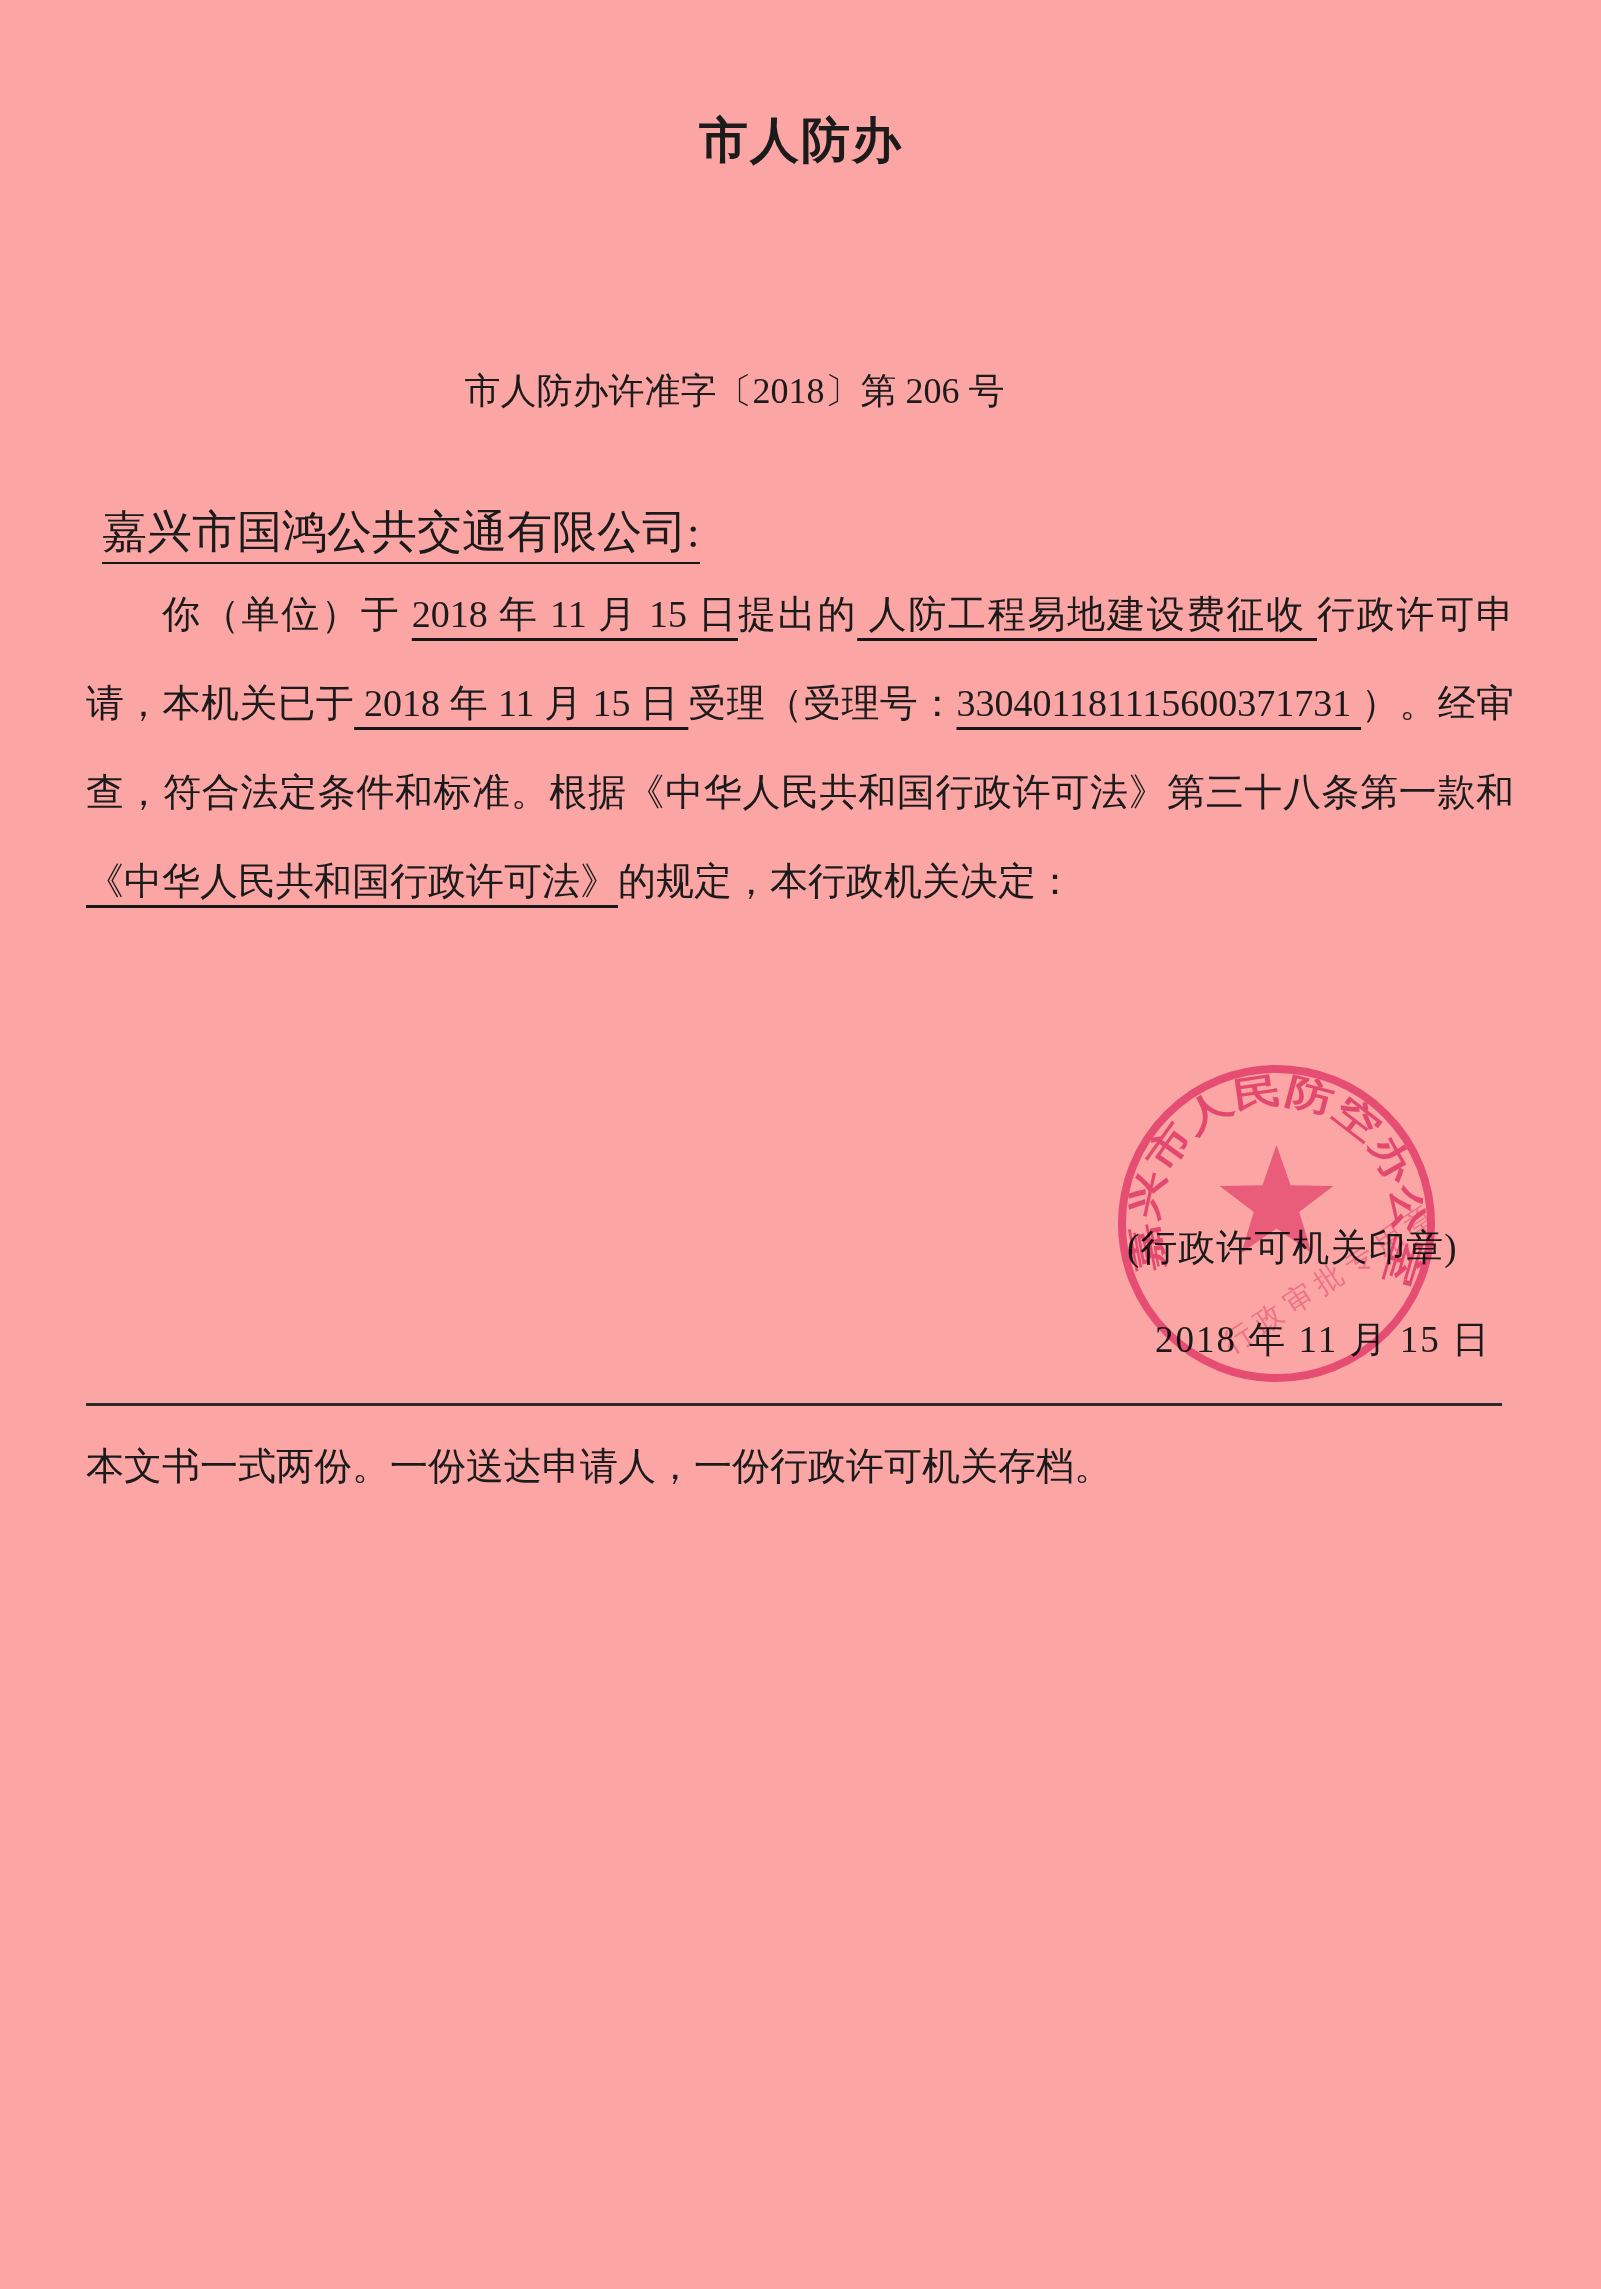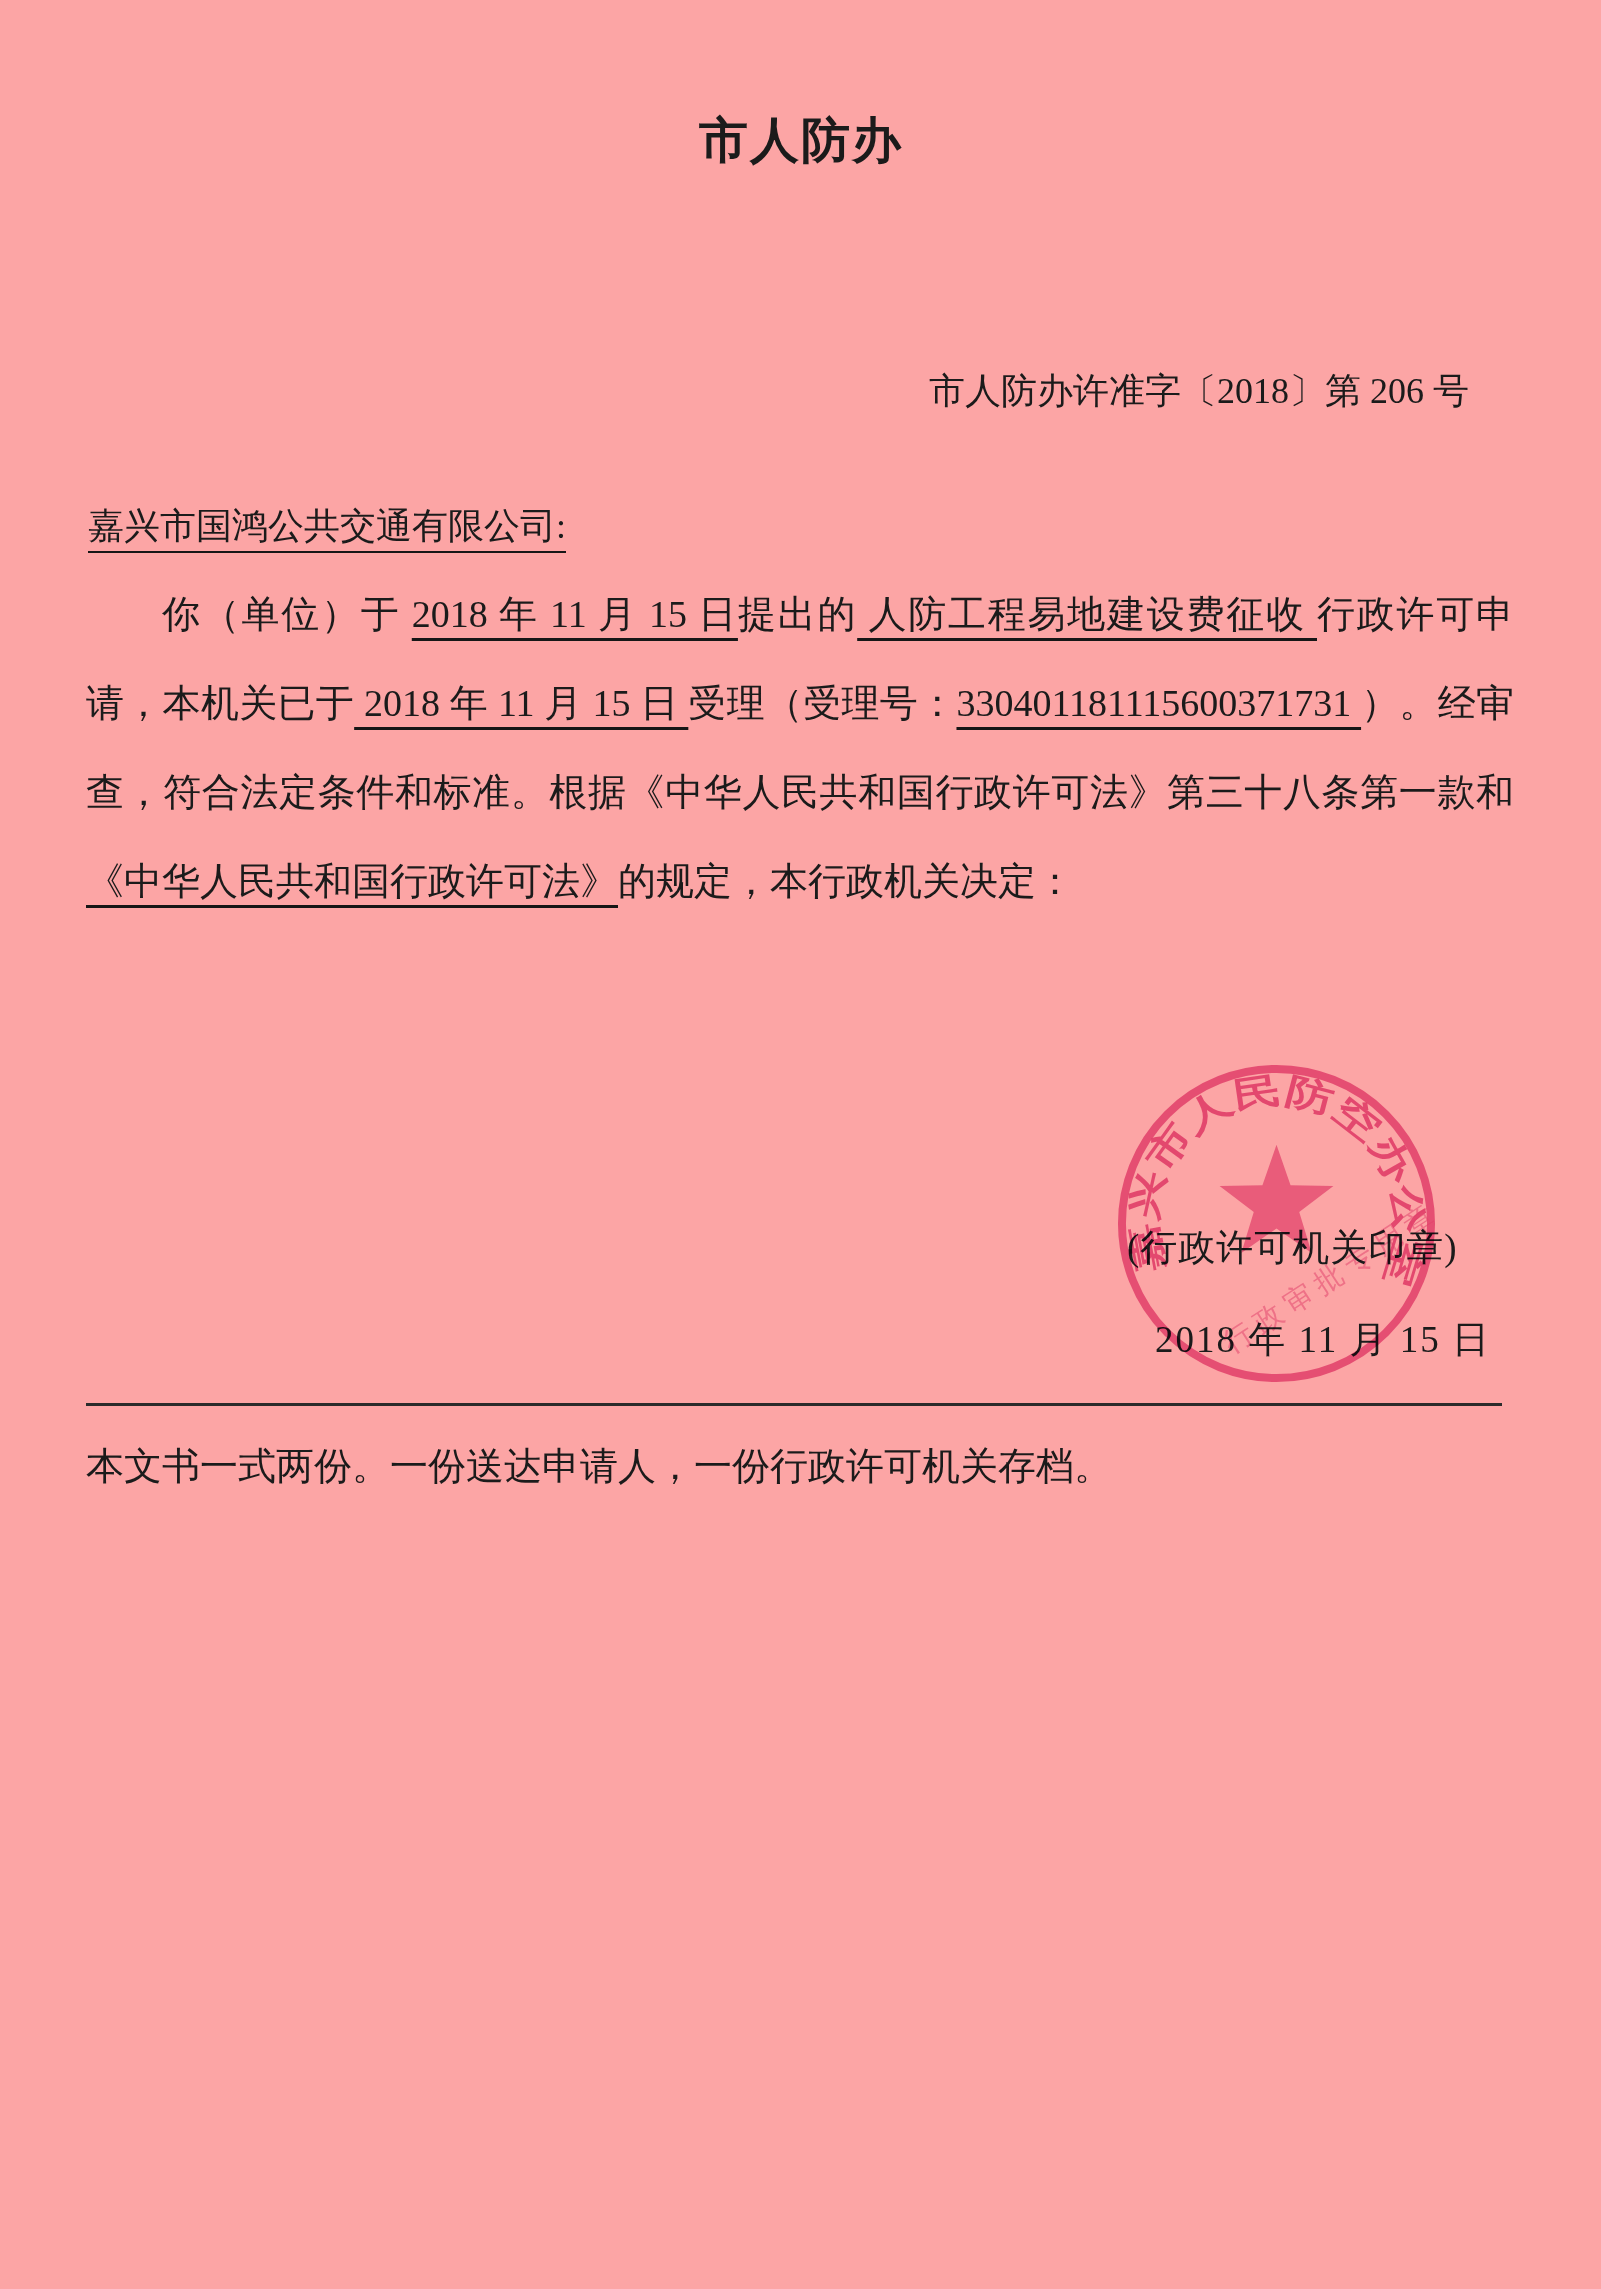--- a/index.html
+++ b/index.html
@@ -17,25 +17,25 @@
     text-align:center; font-size:49px; font-weight:bold;
     letter-spacing:2px;
   }
   .title2 {
     position:absolute; top:198px; left:0; width:100%;
     text-align:center; font-size:50px; font-weight:bold;
     letter-spacing:1px;
   }
   .docnum {
     position:absolute; top:367px; left:0; right:133px;
-    text-align:right; font-size:36px;
+    text-align:center; font-size:36px;
   }
   .addressee {
-    position:absolute; top:502px; left:88px;
-    font-size:36px;
+    position:absolute; top:502px; left:102px;
+    font-size:45px;
   }
   .addressee .uline {
     border-bottom:2.9px solid #161616;
     padding-bottom:4.9px;
   }
   .bodytext {
     position:absolute; top:570px; left:86px; width:1428px;
     font-size:38px; line-height:89px;
     text-align:justify; text-justify:inter-character;
   }

